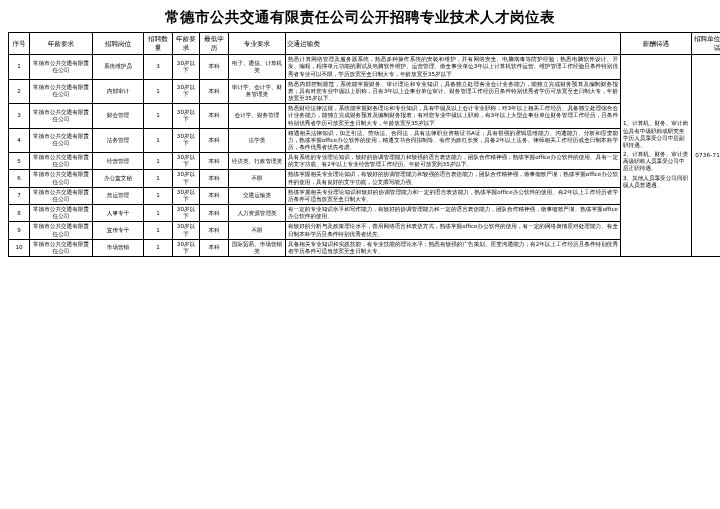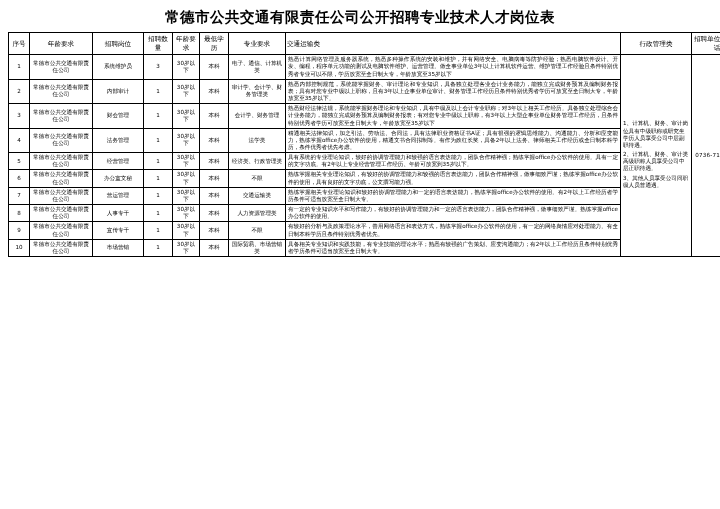--- a/index.html
+++ b/index.html
@@ -92,21 +92,21 @@
     <thead>
       <tr>
         <th class="c-idx">序号</th>
         <th class="c-company">年龄要求</th>
         <th class="c-post">招聘岗位</th>
         <th class="c-num hdr-two-line">招聘数量</th>
         <th class="c-age hdr-two-line">年龄要求</th>
         <th class="c-edu hdr-two-line">最低学历</th>
         <th class="c-major">专业要求</th>
         <th class="c-exp">交通运输类</th>
-        <th class="c-salary center hdr-two-line">行政管理类</th>
+        <th class="c-salary center hdr-two-line">薪酬待遇</th>
         <th class="c-phone hdr-two-line">招聘单位咨询电话</th>
       </tr>
     </thead>
     <tbody>
 
       <tr>
         <td class="c-idx">1</td>
         <td class="c-company">常德市公共交通有限责任公司</td>
         <td class="c-post">系统维护员</td>
         <td class="c-num">3</td>

